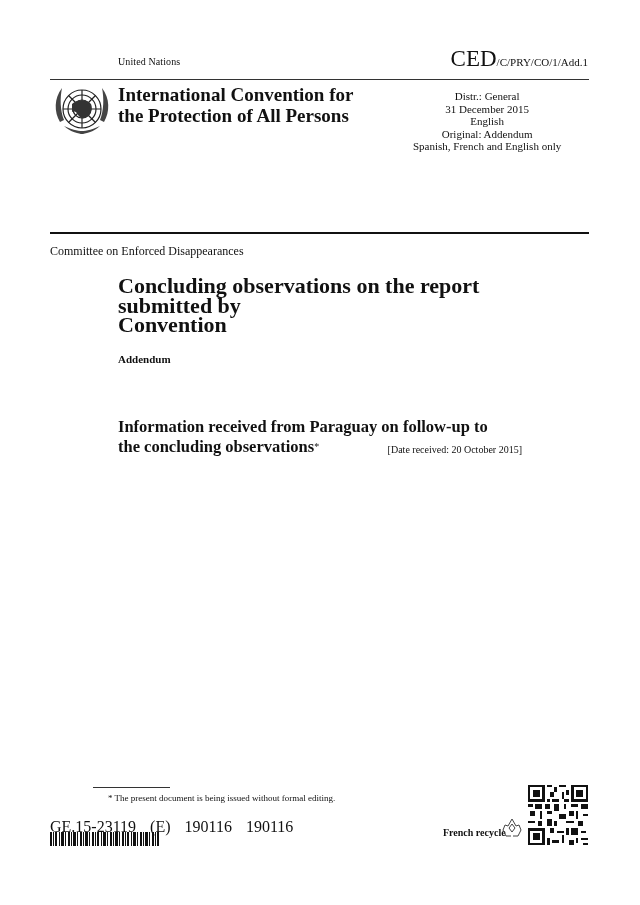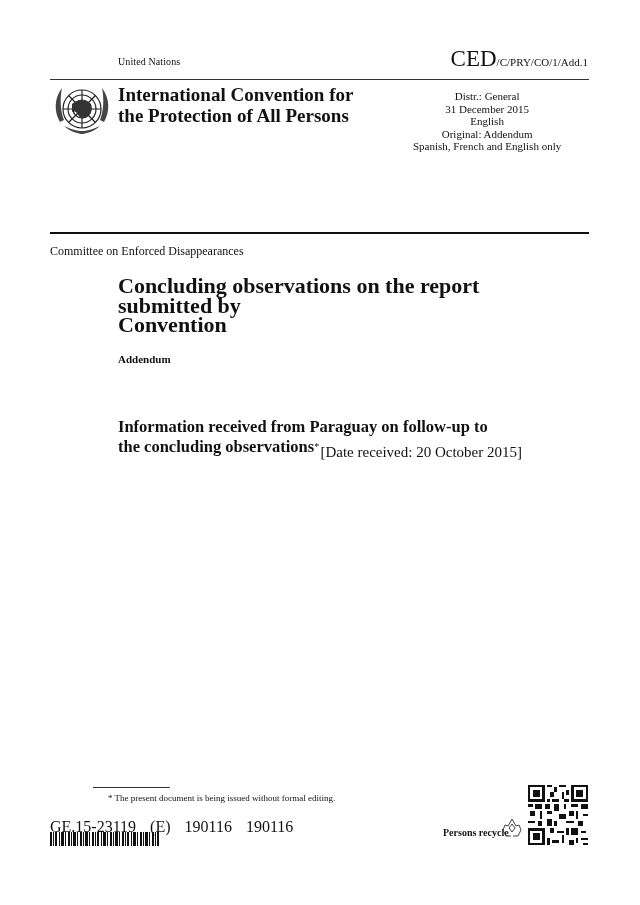--- a/index.html
+++ b/index.html
@@ -12,21 +12,21 @@
   .rule-thin { left:50px; top:79px; width:539px; height:1px; background:#333; }
   .emblem { left:50px; top:82px; width:64px; height:58px; }
   .conv-title { left:118px; top:84px; font-size:19px; font-weight:bold; line-height:21px; width:290px; }
   .distr { left:413px; top:90px; font-size:11px; line-height:12.5px;text-align:center; }
   .rule-thick { left:50px; top:232px; width:539px; height:2px; background:#111; }
   .committee { left:50px; top:244px; font-size:12px; font-weight:normal; }
   .main-title { left:118px; top:276px; font-size:22px; font-weight:bold; line-height:19.5px; width:420px; }
   .addendum { left:118px; top:353px; font-size:11px; font-weight:bold; }
   .info-title { left:118px; top:385px; font-size:16.5px; font-weight:bold; line-height:19.5px; width:420px;margin-top:32px; }
   .info-title .star { font-size:10px; font-weight:normal; vertical-align:top; }
-  .date-received { right:118px; top:444px; font-size:15px; }
+  .date-received { right:118px; top:444px; font-size:10px; }
   .fn-rule { left:93px; top:787px; width:77px; height:1px; background:#333; }
   .footnote { left:108px; top:793px; font-size:9px; }
   .gecode { left:50px; top:818px; font-size:16px; word-spacing:10px;text-align:center; }
   .barcode { left:50px; top:832px; width:110px; height:14px; }
   .recycle { left:443px; top:827px; font-size:10px; font-weight:bold; }
   .recycle-icon { left:500px; top:816px; width:24px; height:24px; }
   .qr { left:528px; top:785px; width:60px; height:60px; }
 </style>
 </head>
 <body>
@@ -129,21 +129,21 @@
     <rect x="90" y="0" width="2" height="14"></rect>
       <rect x="93" y="0" width="1" height="14"></rect>
       <rect x="95" y="0" width="3" height="14"></rect>
     <rect x="99" y="0" width="1" height="14"></rect>
       <rect x="102" y="0" width="2" height="14"></rect>
       <rect x="105" y="0" width="1" height="14"></rect>
     <rect x="107" y="0" width="2" height="14"></rect>
   </g>
 </svg>
 
-<div class="abs recycle">Persons recycle</div>
+<div class="abs recycle">French recycle</div>
 
 <svg class="abs recycle-icon" viewBox="0 0 24 24">
   <g fill="none" stroke="#444" stroke-width="1">
     <path d="M12 3 L8 10 L5 9 L3 14"></path>
     <path d="M12 3 L16 10 L19 9"></path>
     <path d="M3 14 L6 20 L11 20"></path>
     <path d="M21 14 L18 20 L13 20"></path>
     <path d="M19 9 L21 14"></path>
     <path d="M9 12 L12 8 L15 12 L12 16 Z"></path>
   </g>

